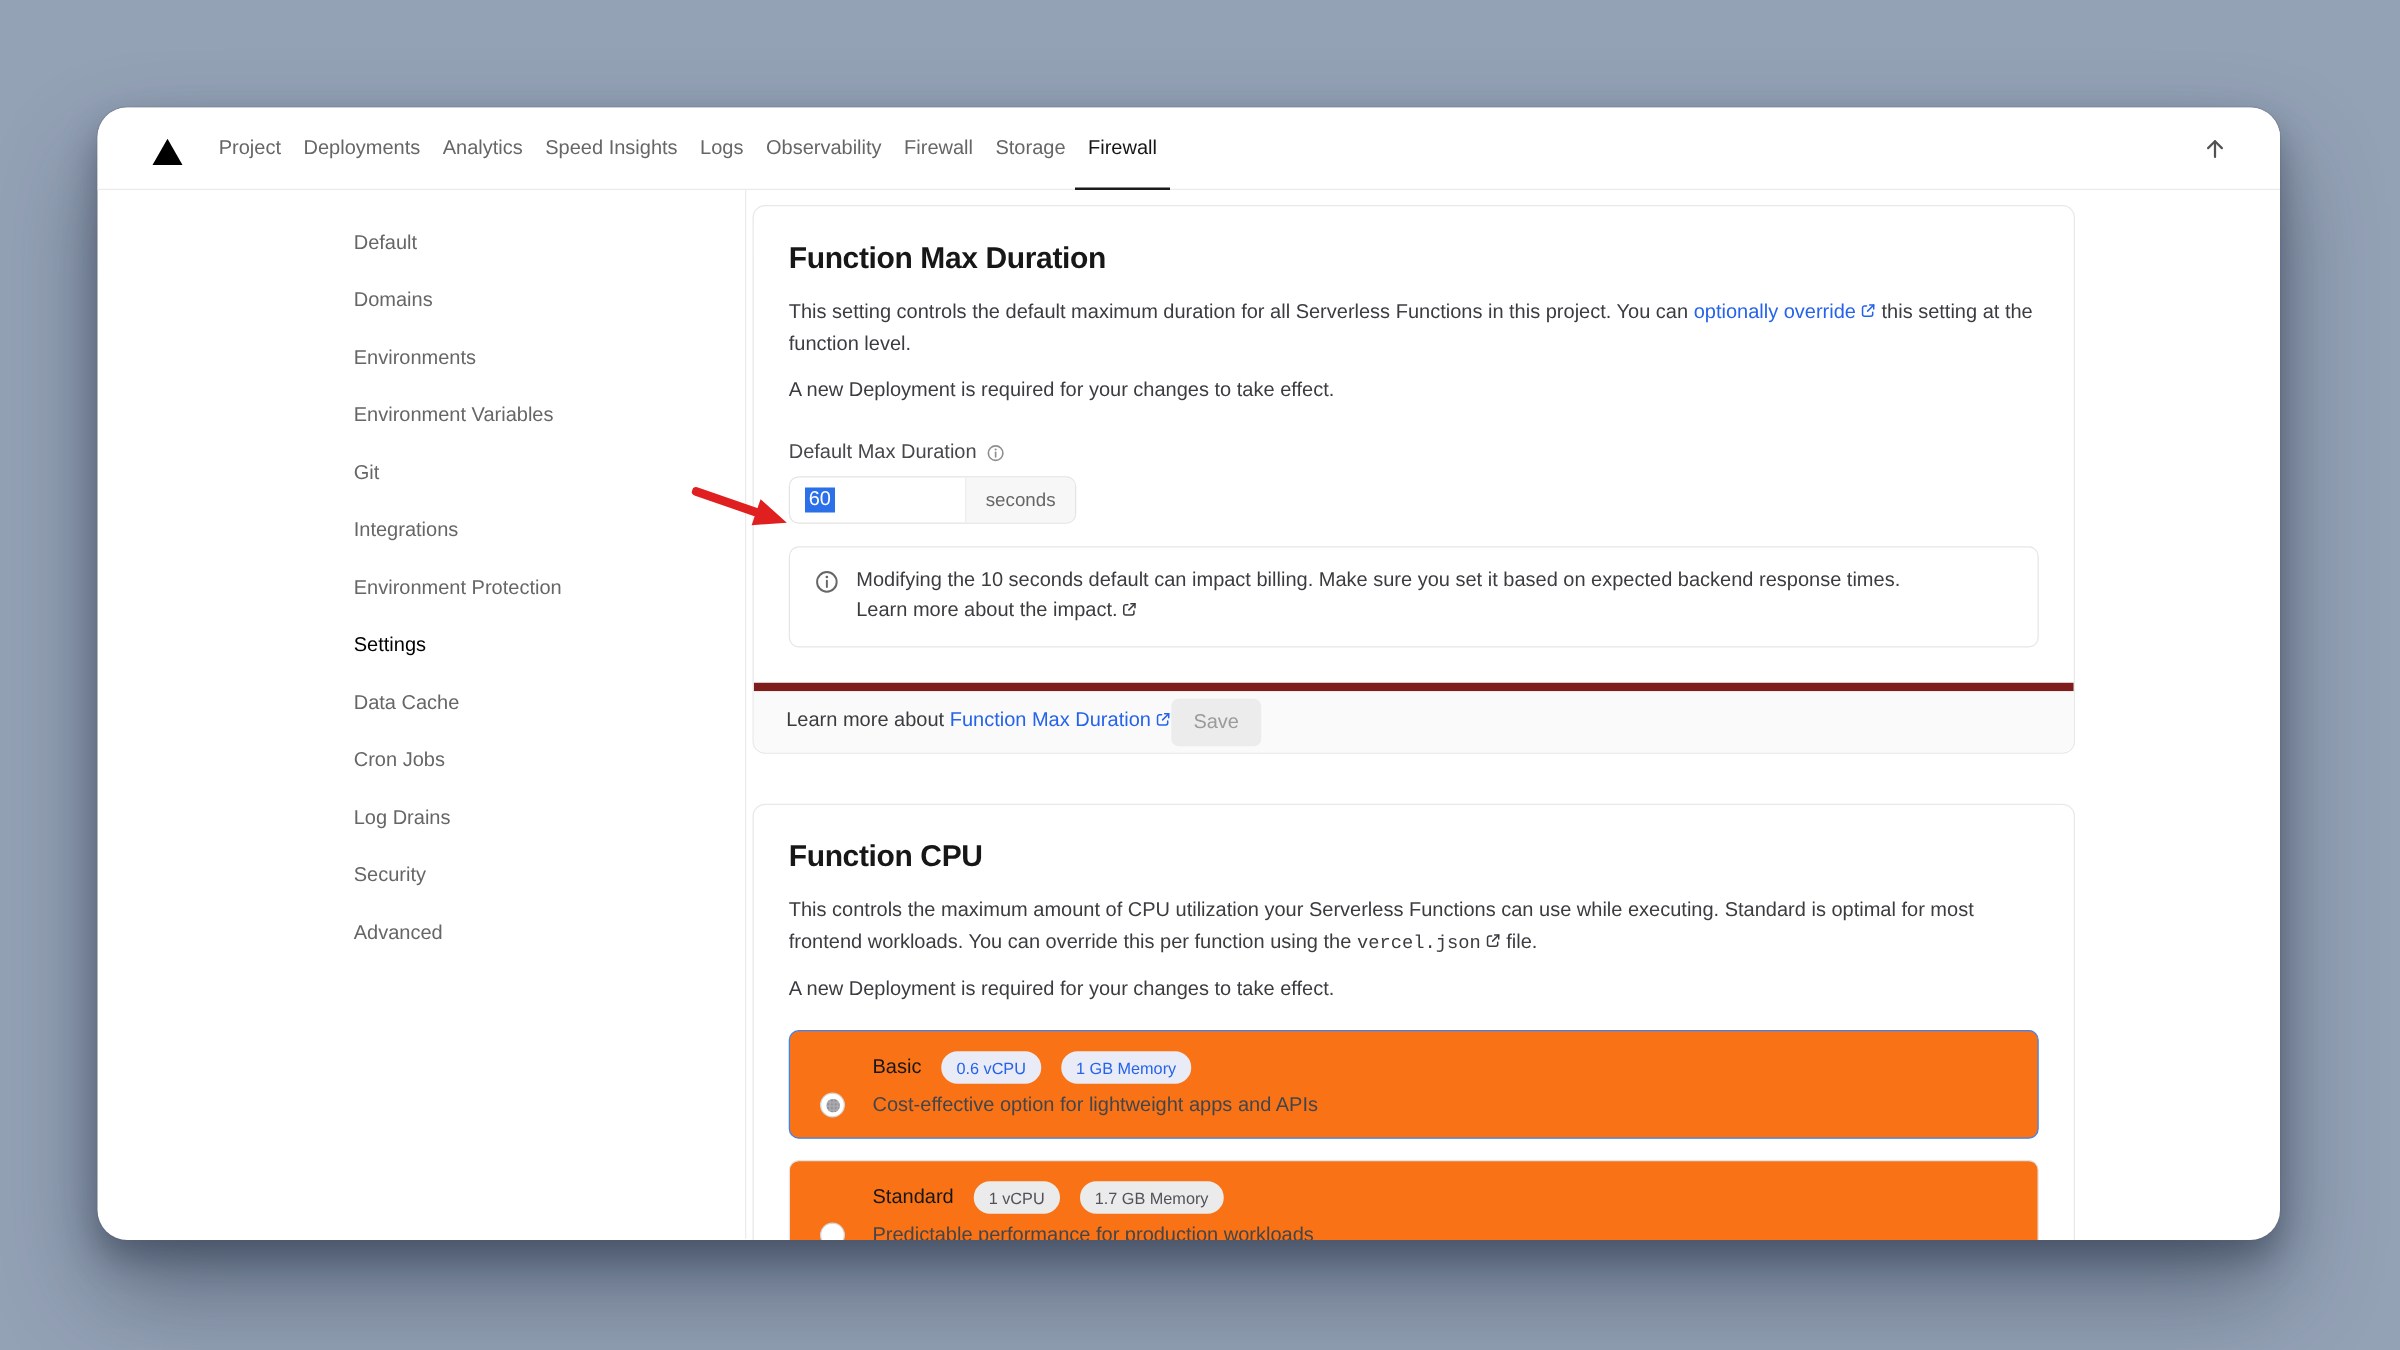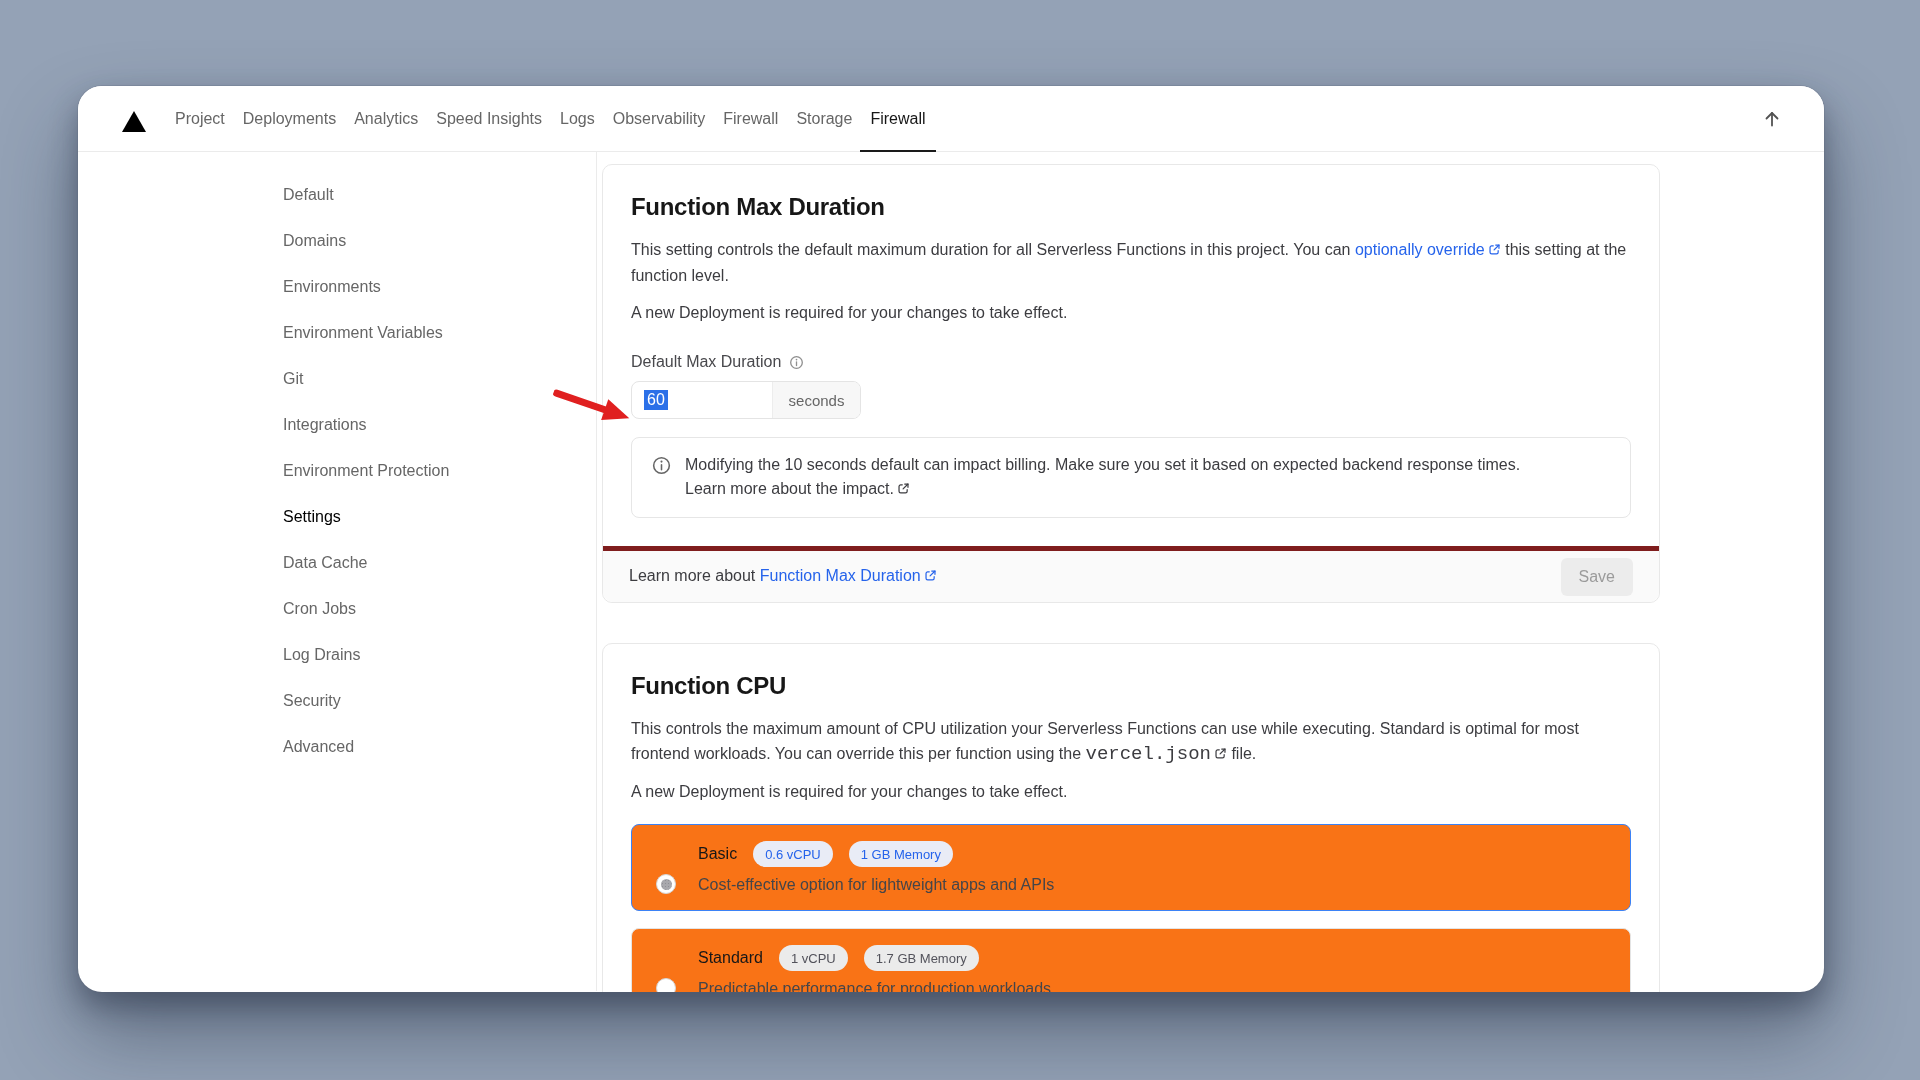--- a/index.html
+++ b/index.html
@@ -44,21 +44,21 @@
   .main { flex:1; padding:12px 0 0 5px; }
   
   .card { width:1058px; background:#fff; border:1px solid #e8e8e8; border-radius:10px; }
   .card + .card { margin-top:40px; }
   .card-body { padding:28px 28px 28px; }
   .card-title { font-size:24px; font-weight:600; letter-spacing:-.3px; color:#171717; margin-bottom:16px; }
   .p { font-size:16px; line-height:25px; color:#3c3c40; }
   .p.note { margin-top:12px; }
   .link { color:#2563eb; text-decoration:none; cursor:pointer; }
   .ext { display:inline-block; vertical-align:-1px; margin-left:3px; }
-  .mono { font-family:"Liberation Mono","DejaVu Sans Mono",monospace; font-size:19px; }
+  .mono { font-family:"Liberation Mono","DejaVu Sans Mono",monospace; font-size:15px; }
   
   .field-label { margin-top:28px; display:flex; align-items:center; gap:8px; font-size:16px; color:#48484c; }
   .info-badge { color:#8f8f8f; display:flex; cursor:default; }
   .input-row { position:relative; margin-top:10px; }
   .input-group {
     width:230px; height:38px; display:flex; border:1px solid #e4e4e4; border-radius:8px;
     overflow:hidden; background:#fff;
   }
   .input-box { width:140px; display:flex; align-items:center; padding-left:12px; font-size:16px; cursor:text; }
   .sel { background:#2b70e8; color:#fff; padding:1px 3px; }
@@ -69,22 +69,22 @@
   .arrow-annot { position:absolute; left:-78px; top:-2px; transform:rotate(19deg); transform-origin:0 50%; pointer-events:none; }
   
   .infobox {
     margin-top:18px; border:1px solid #e6e6e6; border-radius:8px; padding:15px 20px;
     display:flex; gap:14px; align-items:flex-start; background:#fff;
   }
   .infobox .p { line-height:24px; }
   .info-circle { color:#666; flex:0 0 auto; margin-top:3px; }
   
   .card-footer {
-    height:56px; background:#fafafa; border-top:5px solid #7f1d1d;
-    border-radius:0 0 10px 10px; display:flex; align-items:center; justify-content:space-between;
+    height:56px; background:#fafafa; border-top:7px solid #7f1d1d;
+    border-radius:0 0 10px 10px; display:flex; align-items:center; 
     padding:0 26px; font-size:16px; color:#3c3c40;
   }
   .btn-save {
     height:38px; padding:0 18px; background:#ececec; color:#9b9b9b; border:none; border-radius:6px;
     font-size:16px; font-family:inherit; cursor:not-allowed;
   }
   
   .option {
     margin-top:20px; border:1px solid #e4e4e4; border-radius:8px; padding:16px 0 16px 24px;
     display:flex; align-items:flex-end; gap:22px; cursor:pointer; background:#f97316;

